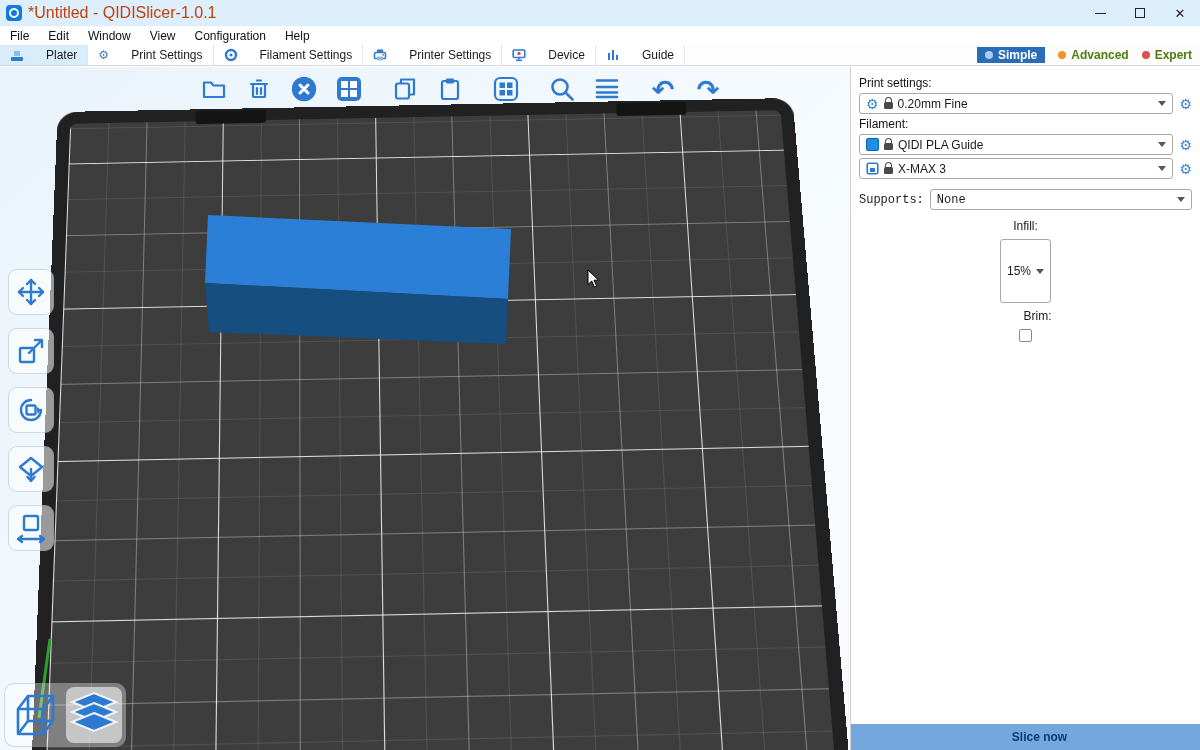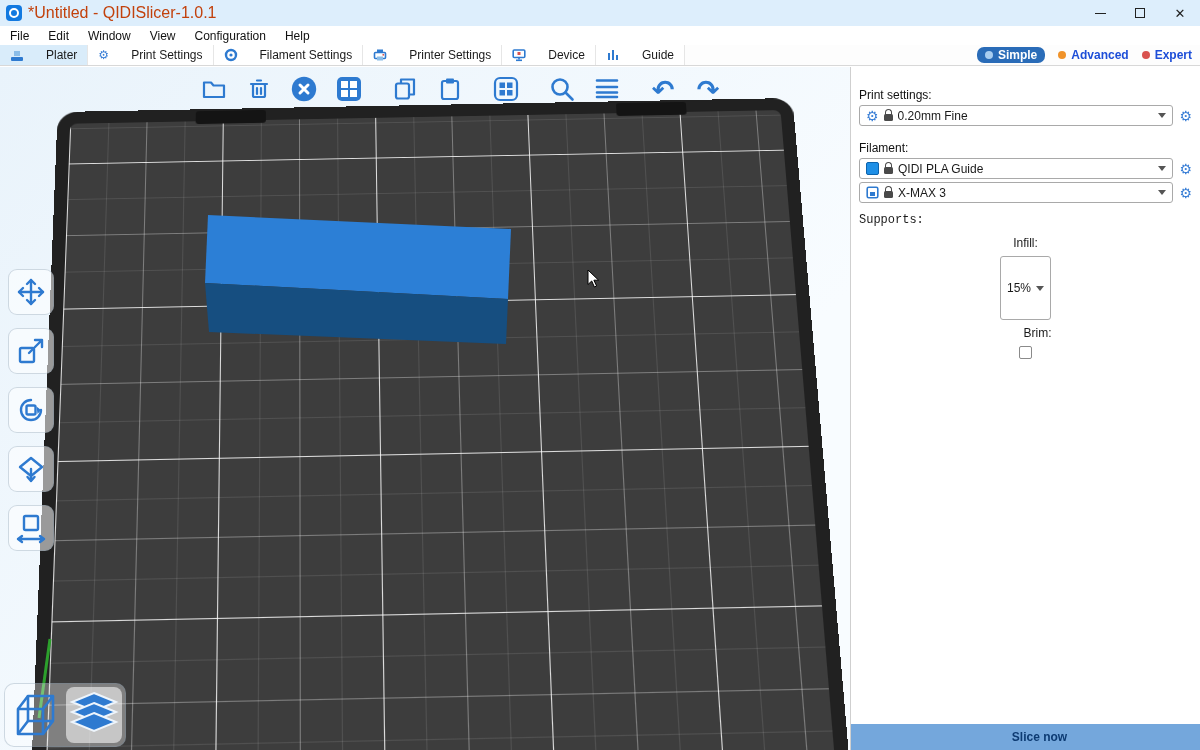--- a/index.html
+++ b/index.html
@@ -17,23 +17,23 @@
 
   
   .menubar { position:absolute; top:26px; left:0; right:0; height:19px; background:#fff; display:flex; align-items:center; gap:19px; padding:8px 10px; }
   .menu-item { color:#111; }
 
   
   .tabbar { position:absolute; top:45px; left:0; right:0; height:21px; background:#fdfdfd; border-bottom:1px solid #d8d8d8; display:flex; align-items:stretch; }
   .tab { display:flex; align-items:center; gap:22px; padding:0 10px; border-right:1px solid #e6e6e6; background:#fff; }
   .tab.selected { background:#d9ecfa; }
   .modes { margin-left:auto; display:flex; align-items:center; gap:13px; padding-right:8px; }
-  .mode { display:flex; align-items:center; gap:5px; font-weight:700; color:#1d4ed8; }
+  .mode { display:flex; align-items:center; gap:5px; font-weight:700; color:#4d7c0f; }
   .mode .dot { width:8px; height:8px; border-radius:50%; }
-  .mode.simple { background:#2a6cb8; color:#fff; padding:1px 8px; border-radius:7px; }
+  .mode.simple { background:#2a6cb8; color:#fff; padding:1px 8px; border-radius:0; }
   .mode.simple .dot { background:#a8cdf0; }
   .dot.adv { background:#f0932a; }
   .dot.exp { background:#d9534f; }
 
   
   .main { position:absolute; top:67px; left:0; right:0; bottom:0; display:flex; }
 
   
   .viewport { position:relative; width:850px; height:100%; background:linear-gradient(135deg,#e9f3fb 0%,#f8fcff 70%); overflow:hidden; }
   .bedclip { position:absolute; inset:0; overflow:hidden; }
@@ -62,21 +62,21 @@
   .left-toolbar { position:absolute; left:8px; top:202px; display:flex; flex-direction:column; gap:13px; }
   .lt { width:46px; height:46px; background:rgba(255,255,255,0.55); border:1px solid rgba(110,135,160,0.3); border-radius:9px; display:flex; align-items:center; justify-content:center; }
 
   
   .view-toolbar { position:absolute; left:4px; bottom:3px; display:flex; gap:2px; padding:3px; background:rgba(255,255,255,0.35); border:1px solid rgba(110,135,160,0.3); border-radius:10px; }
   .vt { width:56px; height:56px; display:flex; align-items:center; justify-content:center; border-radius:8px; }
   .vt.active { background:rgba(255,255,255,0.55); }
 
   
   .right-panel { position:relative; flex:1; background:#fff; border-left:1px solid #cfcfcf; padding:6px 8px 30px 8px; }
-  .rp-label { margin:15px 0 3px; color:#111; }
+  .rp-label { margin:3px 0 3px; color:#111; }
   .combo-row { display:flex; align-items:center; gap:6px; margin-bottom:3px; }
   .combo { flex:1; height:21px; border:1px solid #a9a9a9; border-radius:3px; background:#fff; display:flex; align-items:center; gap:5px; padding:0 6px; min-width:0; }
   .combo-text { white-space:nowrap; overflow:hidden; }
   .chev { margin-left:auto; width:0; height:0; border-left:4px solid transparent; border-right:4px solid transparent; border-top:5px solid #555; flex:none; }
   .gear { color:#3a7fd6; font-size:14px; line-height:1; font-family:"DejaVu Sans",sans-serif; flex:none; }
   .lock { position:relative; width:9px; height:7px; background:#4a4a4a; border-radius:1.5px; margin-top:3px; flex:none; }
   .lock::before { content:""; position:absolute; left:1px; top:-5px; width:5px; height:5px; border:1.5px solid #4a4a4a; border-bottom:none; border-radius:4px 4px 0 0; }
   .swatch { width:13px; height:13px; background:#1e8fe6; border:1px solid #0c63ad; border-radius:2px; flex:none; }
   .row-supports { display:flex; align-items:center; gap:6px; margin-top:10px;font-family:Liberation Mono, monospace; }
   .row-infill { display:flex; align-items:center; gap:6px; margin-top:9px;flex-direction:column; }
@@ -357,20 +357,24 @@
           </svg>
         <span class="lock"></span>
         <span class="combo-text">X-MAX 3</span>
         <span class="chev"></span>
       </div>
       <span class="gear">⚙</span>
     </div>
 
     <div class="row-supports">
       <span>Supports:</span>
+      <div class="combo">
+        <span class="combo-text">None</span>
+        <span class="chev"></span>
+      </div>
     </div>
 
     <div class="row-infill">
       <span>Infill:</span>
       <div class="combo small">
         <span class="combo-text">15%</span>
         <span class="chev"></span>
       </div>
       <span class="brim-label">Brim:</span>
       <span class="checkbox"></span>

